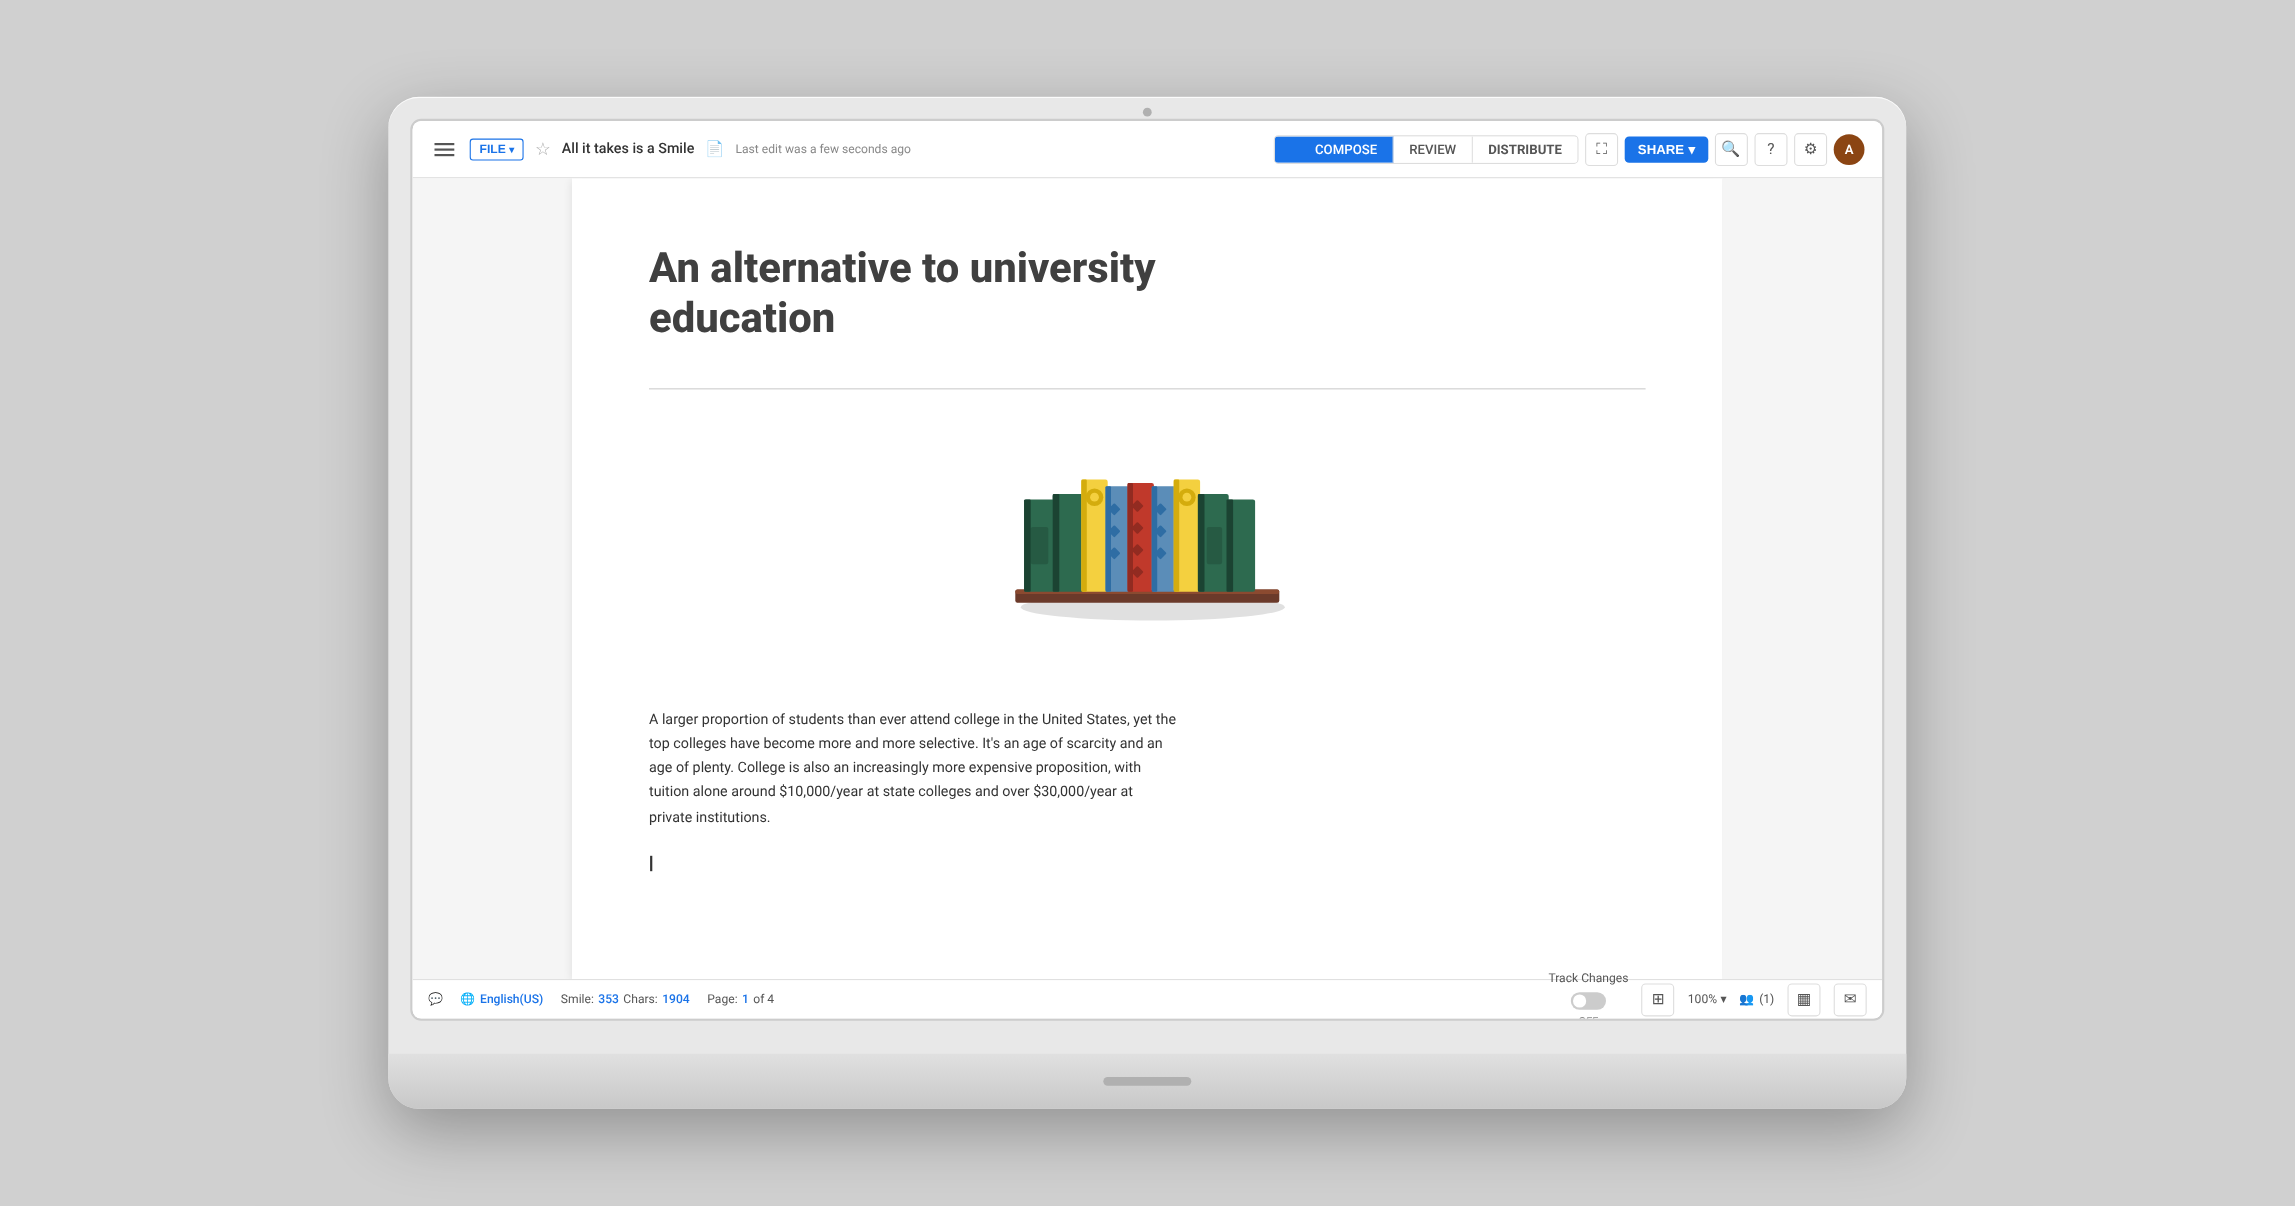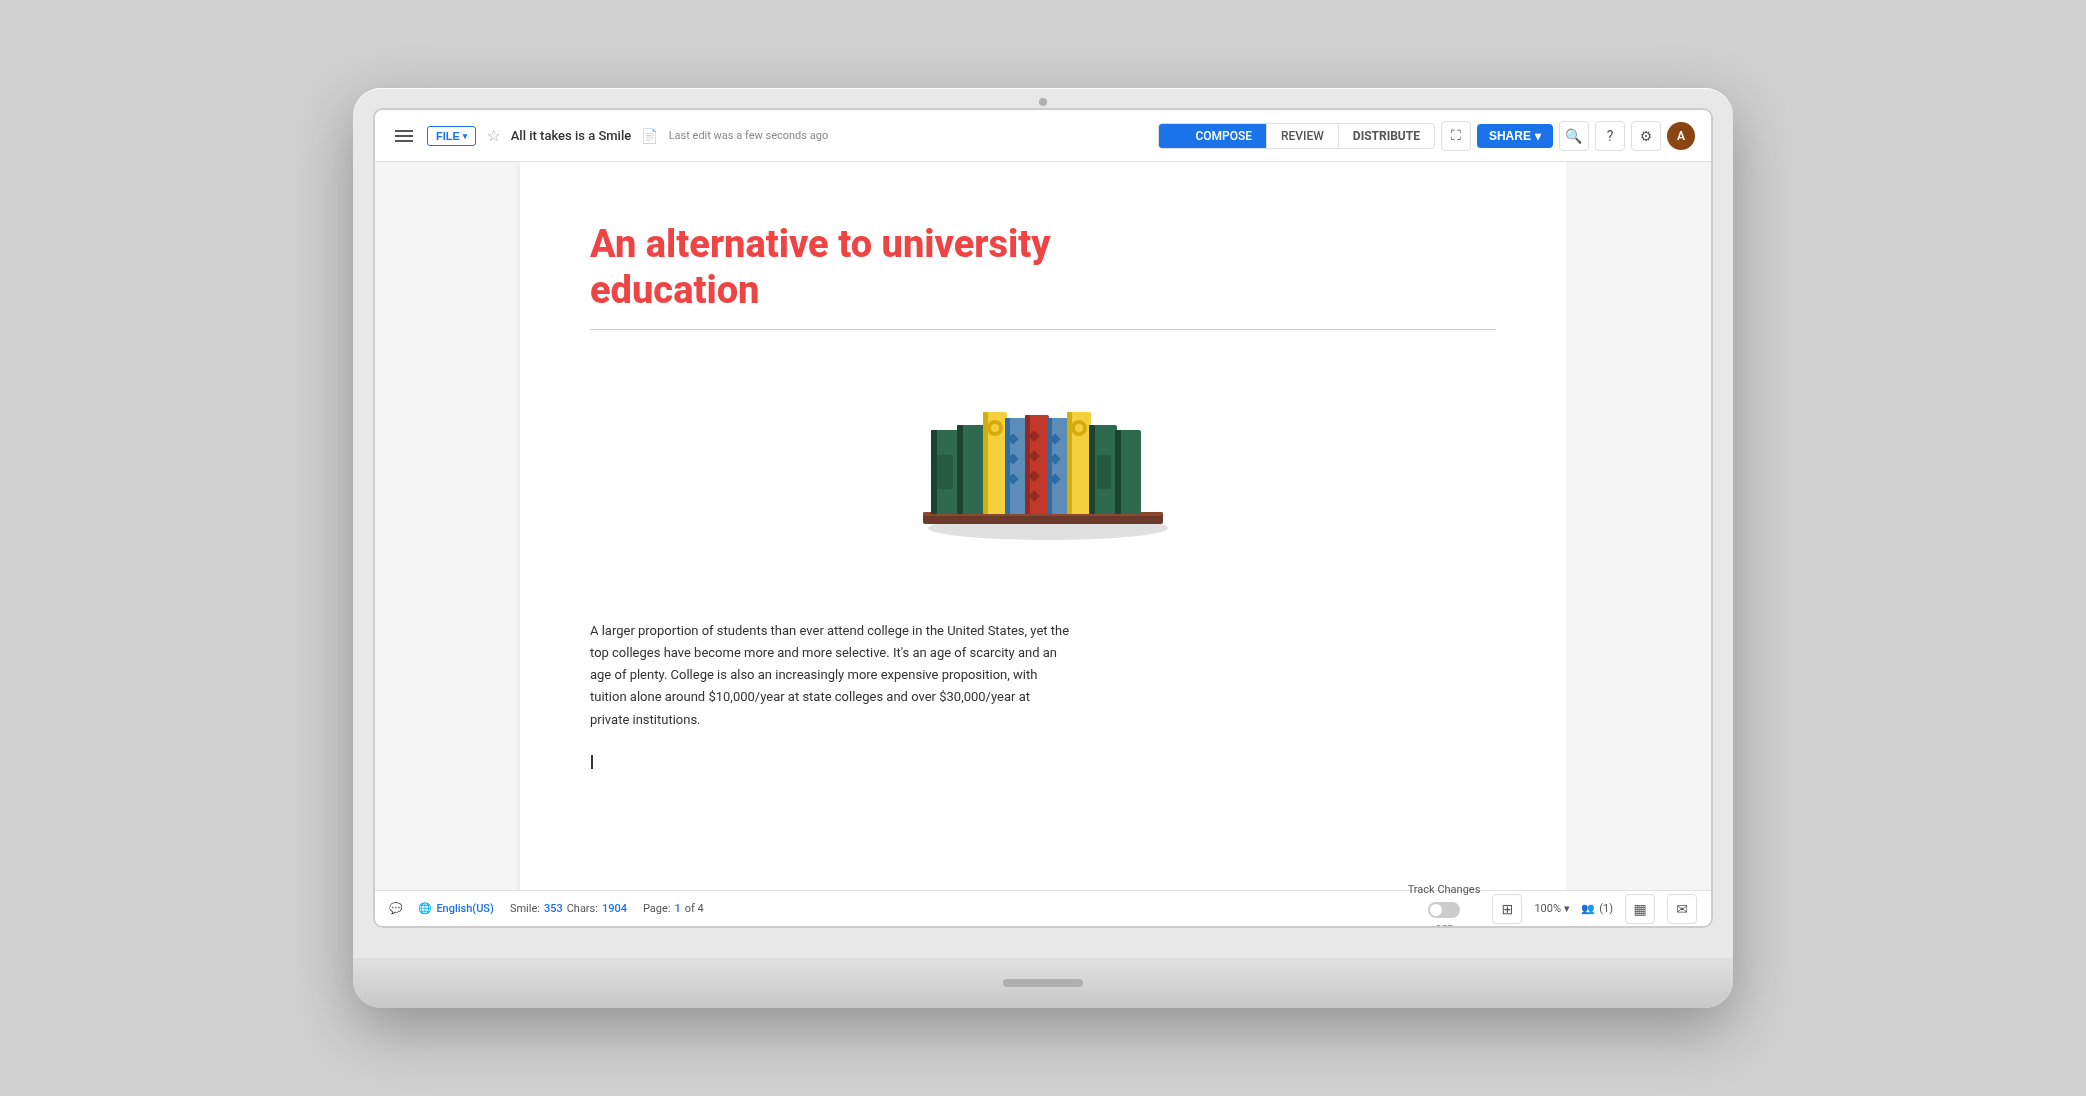--- a/index.html
+++ b/index.html
@@ -237,23 +237,23 @@
       padding: 60px 70px;
       box-shadow: 0 2px 8px rgba(0,0,0,0.1);
       display: flex;
       flex-direction: column;
       align-items: flex-start;
     }
 
     .doc-title-h1 {
       font-size: 38px;
       font-weight: 800;
-      color: #ef4444;
+      color: #404040;
       line-height: 1.2;
-      margin-bottom: 16px;
+      margin-bottom: 40px;
       max-width: 480px;
     }
 
     .title-divider {
       width: 100%;
       height: 1px;
       background: #ccc;
       margin-bottom: 30px;
     }
 

